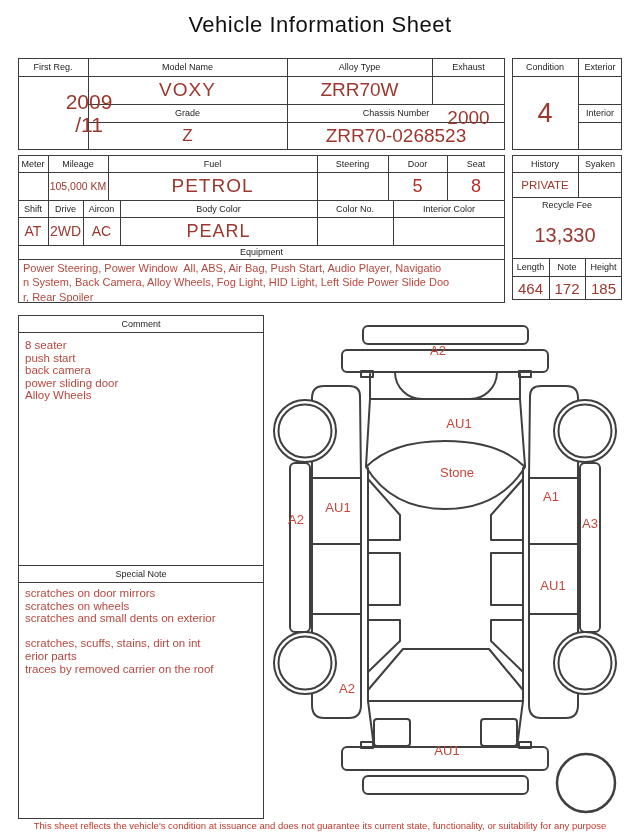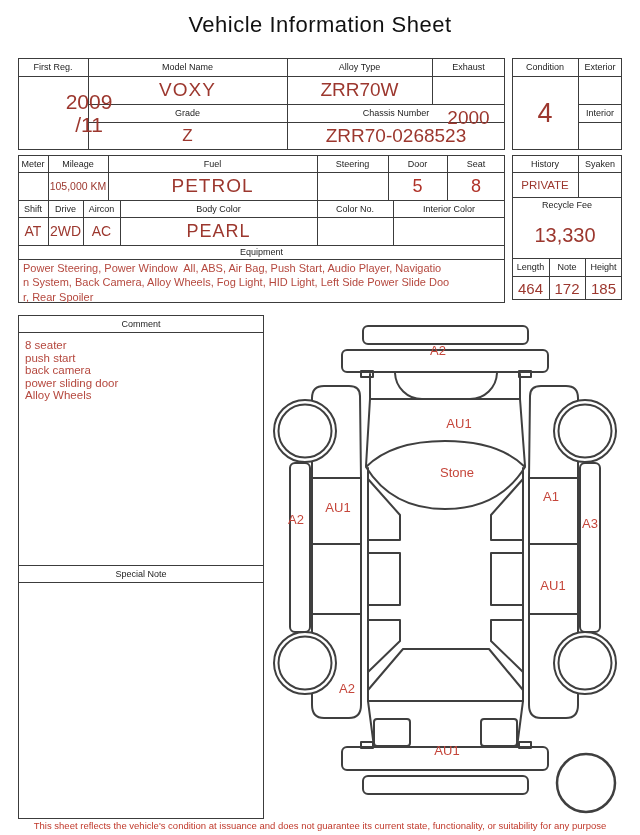--- a/index.html
+++ b/index.html
@@ -126,20 +126,27 @@
   <div class="hline" style="left:18px;top:332px;width:246px;"></div>
   <div class="hdr" style="left:18px;top:315px;width:246px;height:17px;">Comment</div>
   <div class="redtext" style="left:25px;top:339px;width:232px;">8 seater
 push start
 back camera
 power sliding door
 Alloy Wheels</div>
   <div class="hline" style="left:18px;top:565px;width:246px;"></div>
   <div class="hline" style="left:18px;top:582px;width:246px;"></div>
   <div class="hdr" style="left:18px;top:565px;width:246px;height:17px;">Special Note</div>
+  <div class="redtext" style="left:25px;top:587px;width:232px;">scratches on door mirrors
+scratches on wheels
+scratches and small dents on exterior
+
+scratches, scuffs, stains, dirt on int
+erior parts
+traces by removed carrier on the roof</div>
 
   <svg style="position:absolute;left:270px;top:316px;" width="360" height="506" viewBox="270 316 360 506">
     <g stroke="#3f3f3f" stroke-width="2" fill="none" stroke-linejoin="round" stroke-linecap="round">
 
       <rect x="363" y="326" width="165" height="18" rx="5"></rect>
       <rect x="342" y="350" width="206" height="22" rx="5"></rect>
       <rect x="361" y="371" width="12" height="6"></rect>
       <rect x="519" y="371" width="12" height="6"></rect>
 
       <path d="M370,374 V399 H520 V374"></path>

